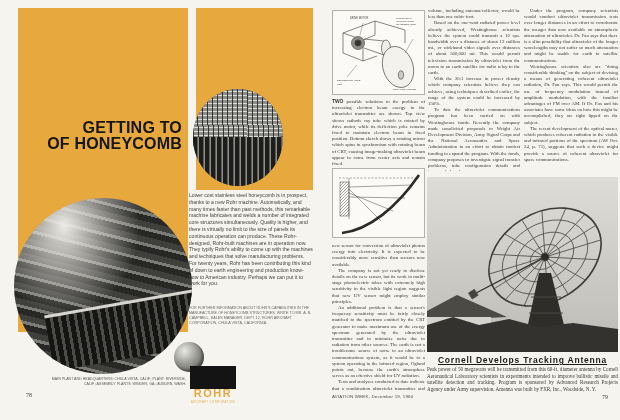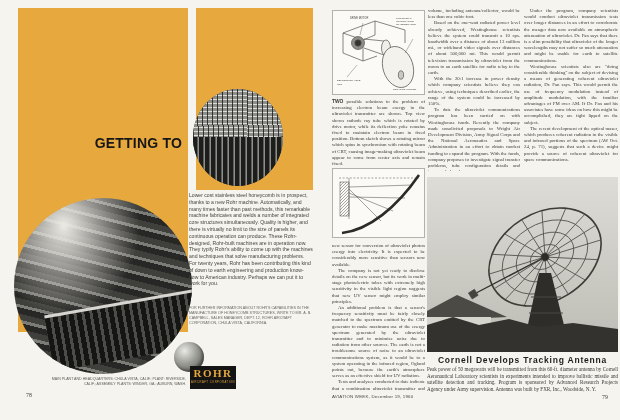--- a/index.html
+++ b/index.html
@@ -3,23 +3,23 @@
 <meta charset="utf-8">
 <style>
   html,body{margin:0;padding:0;background:#e9e8e3;}
   #canvas{position:relative;width:620px;height:420px;background:#f5f4ef;overflow:hidden;
           font-family:"Liberation Serif",serif;color:#2e2e2c;}
   .abs{position:absolute;}
 
   
   .yellow-a{left:18px;top:8px;width:170px;height:324px;background:#e7a83e;}
   .yellow-b{left:196px;top:8px;width:117px;height:182px;background:#e7a83e;}
-  .headline{left:30px;top:136px;width:152px;text-align:right;
+  .headline{left:30px;top:120px;width:152px;text-align:right;
             font-family:"Liberation Sans",sans-serif;font-weight:bold;
-            font-size:14px;line-height:15.5px;color:#161616;letter-spacing:.2px;}
+            font-size:16px;line-height:15.5px;color:#161616;letter-spacing:.2px;}
   .honeycomb{left:193px;top:89px;width:90px;height:97px;border-radius:50%;overflow:hidden;background:#3a3a38;}
   .honeycomb .hc-top{position:absolute;left:-8px;top:-6px;width:110px;height:58px;
       background-color:#8d8d89;transform:rotate(-7deg);
       background-image:repeating-linear-gradient(96deg,rgba(30,30,30,.85) 0 1px,transparent 1px 5px),
                        repeating-linear-gradient(8deg,rgba(235,235,230,.85) 0 1px,transparent 1px 4px);}
   .honeycomb .hc-side{position:absolute;left:0;top:48px;width:100%;height:52px;
       background-image:repeating-linear-gradient(90deg,#1d1d1b 0 4px,#5d5d59 4px 5px,#8e8e8a 5px 6px);}
   .machine{left:14px;top:198px;width:178px;height:176px;border-radius:50%;overflow:hidden;
       background-color:#6b6b67;
       background-image:radial-gradient(ellipse at 28% 16%,#eceae4 0%,rgba(236,234,228,0) 42%),
@@ -27,22 +27,22 @@
   .machine .belt{position:absolute;left:34px;top:104px;width:150px;height:54px;transform:rotate(-10deg);
       background:repeating-linear-gradient(90deg,#151513 0 5px,#4c4c48 5px 8px);border-top:3px solid #d8d6d0;}
   .ad-body{left:189px;top:192px;width:124px;font-family:"Liberation Sans",sans-serif;
            font-size:5.1px;line-height:6.8px;color:#45443f;}
   .ad-fine{left:189px;top:306px;width:124px;font-family:"Liberation Sans",sans-serif;
            font-size:3.7px;line-height:5px;color:#6a6963;text-transform:uppercase;}
   .globe{left:174px;top:342px;width:30px;height:30px;border-radius:50%;
          background:radial-gradient(circle at 35% 30%,#e9e9e5 0%,#9a9a94 45%,#4e4e49 100%);
          box-shadow:inset -2px -2px 3px rgba(0,0,0,.4);}
   .rohr-logo{left:190px;top:366px;width:46px;height:23px;background:#141414;text-align:center;}
-  .rohr-logo .nm{font-family:Liberation Serif, serif;font-weight:bold;font-size:11px;
-      line-height:15px;color:#e7a83e;letter-spacing:1.5px;}
+  .rohr-logo .nm{font-family:Liberation Sans, sans-serif;font-weight:bold;font-size:11px;
+      line-height:15px;color:#e7a83e;letter-spacing:1.5px;margin-top:20px;}
   .rohr-logo .sub{font-family:"Liberation Sans",sans-serif;font-size:2.7px;line-height:3px;
       color:#e7a83e;letter-spacing:.5px;}
   .ad-address{left:40px;top:377px;width:146px;text-align:right;
       font-family:"Liberation Sans",sans-serif;font-size:3.6px;line-height:4.6px;color:#5d5c57;}
   .pageno{font-family:"Liberation Serif",serif;font-size:5.8px;color:#3c3c39;}
   .pn-left{left:26px;top:392px;}
   .pn-right{left:602px;top:394px;}
 
   
   .dgm{background:#fbfaf6;border:1px solid #b2b1ab;box-sizing:border-box;}
@@ -54,35 +54,36 @@
   .cap{left:332px;top:99px;width:93px;}
   .cap b{font-family:"Liberation Sans",sans-serif;font-size:4.9px;}
   .c1{left:332px;top:243px;width:93px;height:148px;overflow:hidden;}
   .c2{left:428px;top:8px;width:92px;height:163px;overflow:hidden;}
   .c3{left:524px;top:8px;width:94px;height:165px;overflow:hidden;}
   .journal-footer{left:332px;top:394px;font-family:"Liberation Sans",sans-serif;
       font-size:4.4px;color:#4a4945;letter-spacing:.2px;}
   .photo{left:427px;top:177px;width:191px;height:175px;overflow:hidden;background:#c9c9c3;}
   .ph-title{left:427px;top:355px;width:191px;text-align:center;
       font-family:"Liberation Sans",sans-serif;font-weight:bold;font-size:8.5px;
-      color:#1d1d1b;letter-spacing:.8px;}
+      color:#1d1d1b;letter-spacing:.8px;text-decoration:underline;}
   .ph-body{left:427px;top:366px;width:191px;font-size:5.1px;line-height:6.6px;
       text-align:justify;color:#3b3a36;}
   svg text{font-family:"Liberation Sans",sans-serif;fill:#3c3b37;}
 </style>
 </head>
 <body>
 
 <div id="canvas">
 
   <div class="abs yellow-a"></div>
   <div class="abs yellow-b"></div>
 
   <div class="abs headline">
     <div>GETTING TO</div>
+    <div>OF HONEYCOMB</div>
   </div>
 
   <div class="abs honeycomb">
     <div class="hc-top"></div>
     <div class="hc-side"></div>
   </div>
 
   <div class="abs machine">
     <div class="belt"></div>
   </div>

